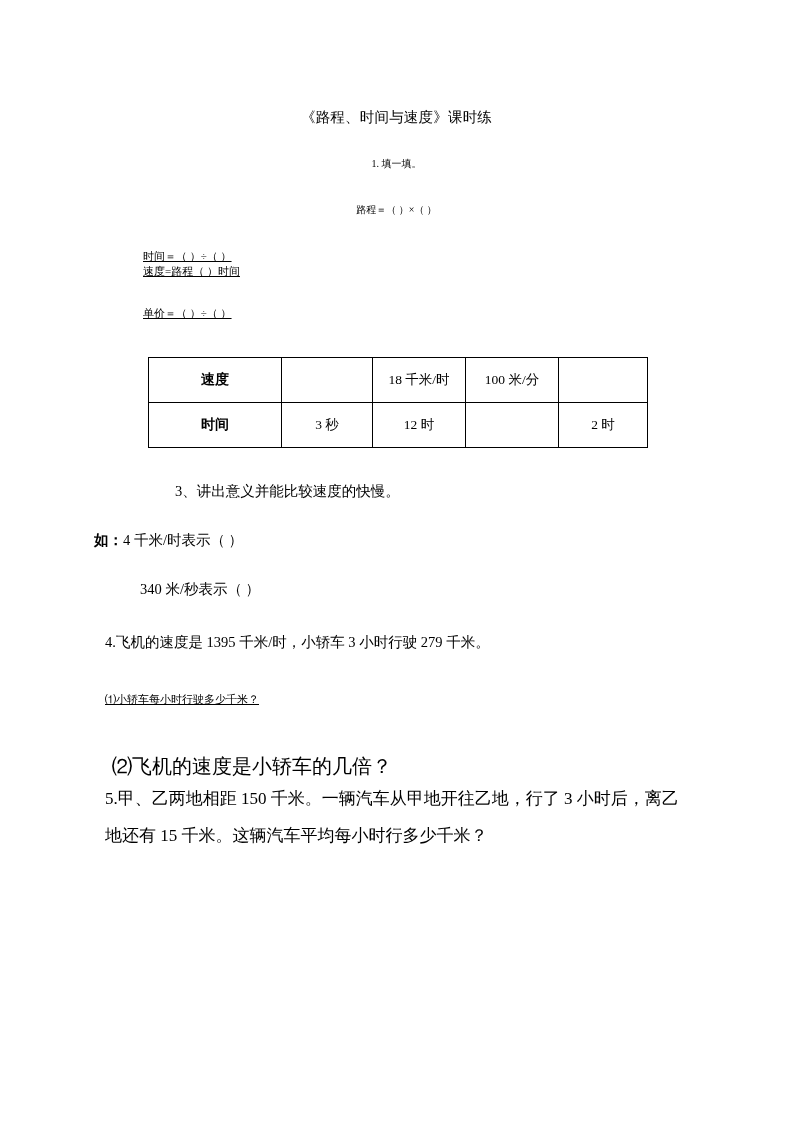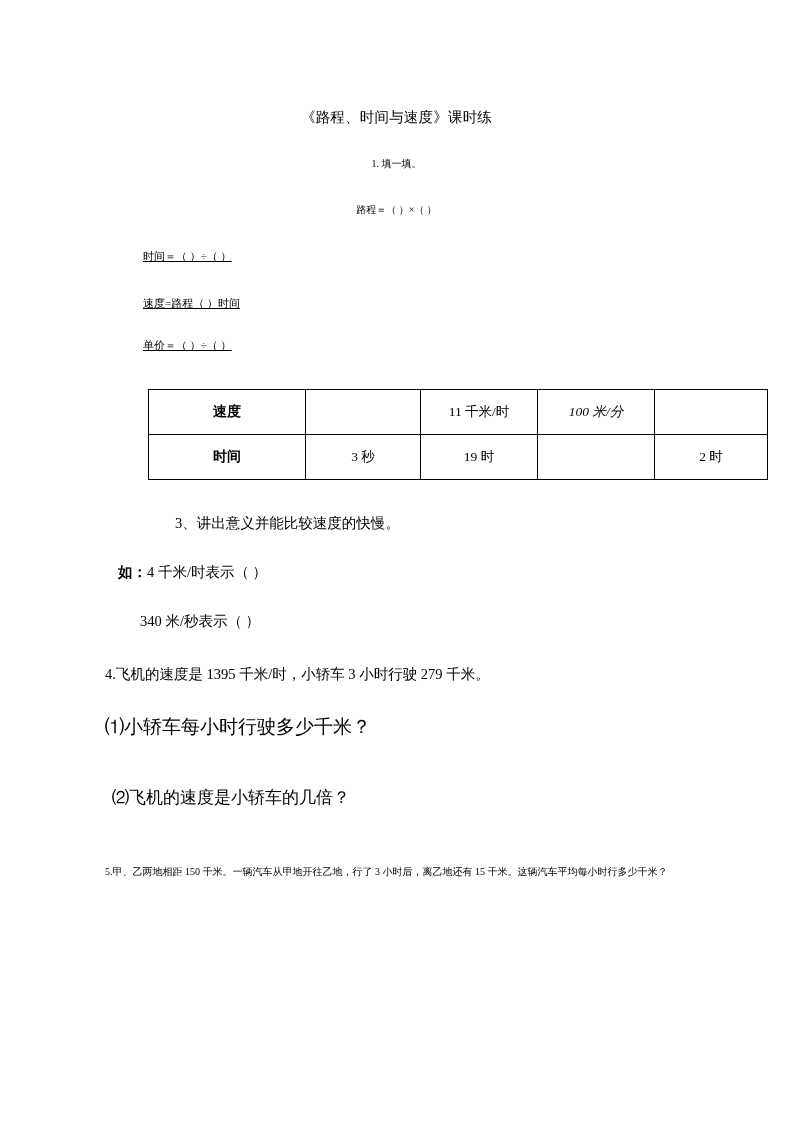--- a/index.html
+++ b/index.html
@@ -33,81 +33,81 @@
     font-size: 10px;
   }
   .l1 { margin-top: 30px; }
   .l2 { margin-top: 32px; }
   .indent-line {
     font-size: 11px;
     margin-left: 143px;
     text-decoration: underline;
   }
   .sp1 { margin-top: 32px; }
-  .sp2 { margin-top: 32px; }
+  .sp2 { }
   .sp3 { margin-top: 27px; }
   .q2 {
     font-size: 14.5px;
     margin-left: 175px;
     margin-top: 36px;
   }
   table.grid {
     border-collapse: collapse;
     margin-left: 148px;
     margin-top: 36px;
     table-layout: fixed;
   }
   table.grid td {
     border: 1px solid #000000;
     height: 44px;
     text-align: center;
     vertical-align: middle;
     font-size: 13.5px;
-    padding: 0 16px;
+    padding: 0 4px;
   }
   table.grid td.rowhead {
     font-weight: bold;
     width: 124px;
     font-size: 14px;
   }
   table.grid td.c1 { width: 82px; }
   table.grid td.c2 { width: 84px; }
-  table.grid td.c3 { width: 84px; font-style: italic; }
+  table.grid td.c3 { width: 84px; }
   table.grid td.c4 { width: 80px; }
   .q3 {
     font-size: 14.5px;
     margin-left: 175px;
     margin-top: 34px;
   }
   .ex-line {
     font-size: 14.5px;
-    margin-left: 118px;
+    margin-left: 94px;
     margin-top: 30px;
   }
   .ex-line .bold { font-weight: bold; }
   .ex-line.sub { margin-left: 140px; }
   .q4 {
     font-size: 14.5px;
     margin-left: 105px;
     margin-top: 34px;
   }
   .q4sub {
-    font-size: 19px;
+    font-size: 11px;
     margin-left: 105px;
-    margin-top: 30px;
+    margin-top: 40px;
+    text-decoration: underline;
   }
   .q4sub2 {
-    font-size: 17px;
+    font-size: 20px;
     margin-left: 112px;
     margin-top: 46px;
   }
   .q5 {
-    font-size: 10px;
+    font-size: 17px;
     margin-left: 105px;
-    margin-top: 52px;
     width: 580px;
     line-height: 2.2;
   }
 </style>
 </head>
 <body>
 
 <div class="page">
 
   <div class="doc-title">《路程、时间与速度》课时练</div>
@@ -121,28 +121,28 @@
   <div class="indent-line sp2">速度=路程（      ）时间</div>
 
   <div class="indent-line sp3">单价＝（     ）÷（     ）</div>
 
 
   <table class="grid">
     <tbody>
       <tr>
         <td class="rowhead">速度</td>
         <td class="c1"></td>
-        <td class="c2">11 千米/时</td>
+        <td class="c2">18 千米/时</td>
         <td class="c3">100 米/分</td>
         <td class="c4"></td>
       </tr>
       <tr>
         <td class="rowhead">时间</td>
         <td class="c1">3 秒</td>
-        <td class="c2">19 时</td>
+        <td class="c2">12 时</td>
         <td class="c3"></td>
         <td class="c4">2 时</td>
       </tr>
     </tbody>
   </table>
 
   <div class="q3">3、讲出意义并能比较速度的快慢。</div>
 
   <div class="ex-line"><span class="bold">如：</span><span>4 千米/时表示（                                ）</span></div>
 

